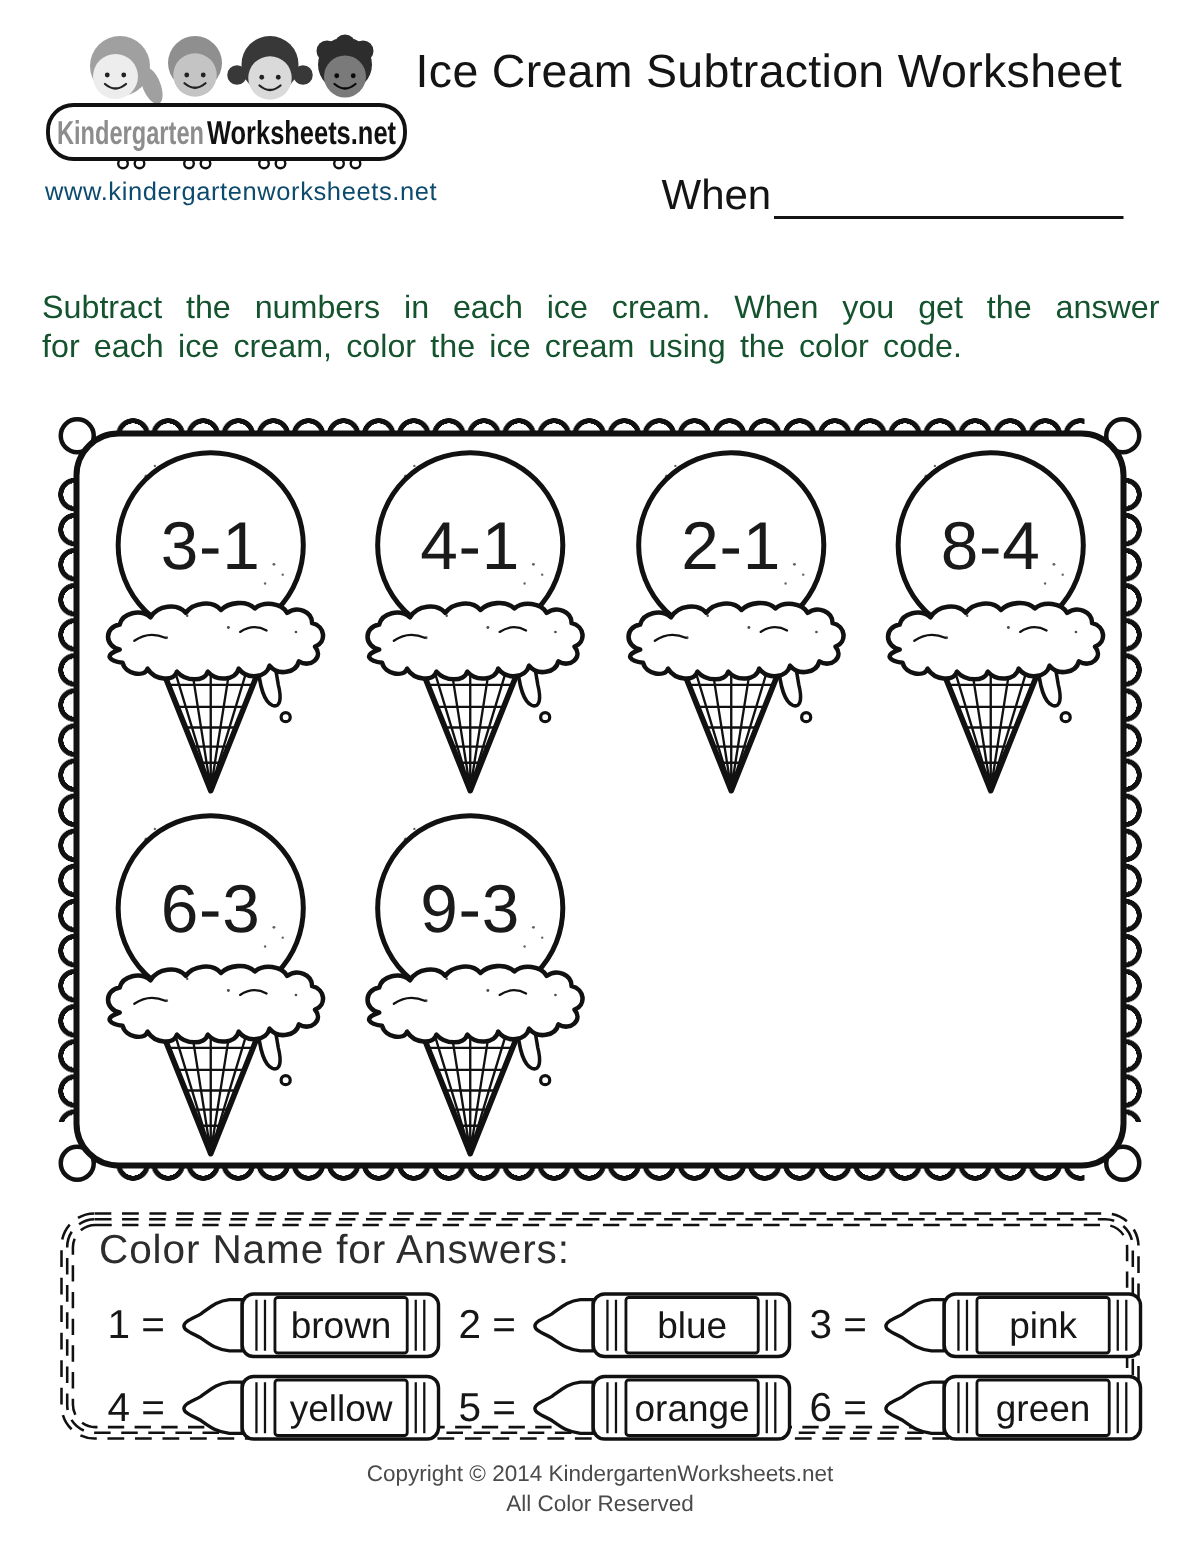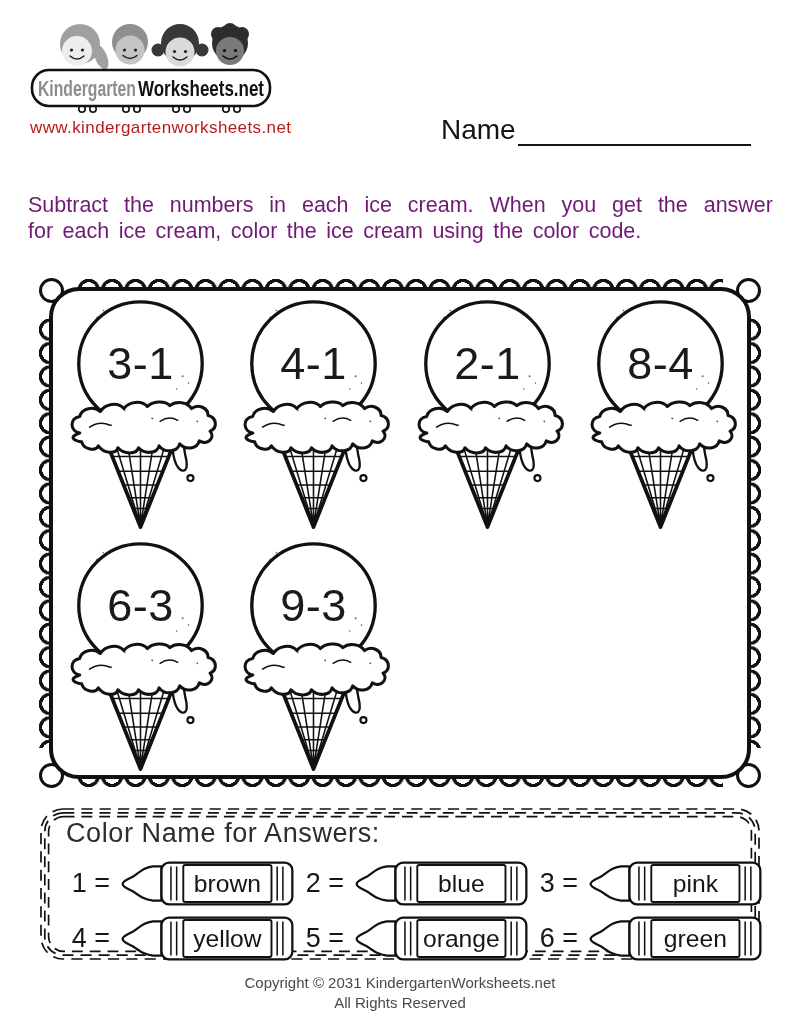--- a/index.html
+++ b/index.html
@@ -2,30 +2,30 @@
 <html><head>
 <meta charset="utf-8">
 <style>
   html,body{margin:0;padding:0;background:#ffffff;}
   .page{
     position:relative;width:800px;height:1035px;background:#ffffff;overflow:hidden;
     font-family:"Liberation Sans",sans-serif;color:#111;
   }
   
   .logo-svg{position:absolute;left:30px;top:20px;}
-  .site-url{position:absolute;left:30px;top:118px;font-size:17px;letter-spacing:.4px;color:#b91c1c;}
+  .site-url{position:absolute;left:30px;top:118px;font-size:17px;letter-spacing:.4px;color:#0c4a6e;}
   .page-title{
     position:absolute;left:250px;top:30px;width:525px;text-align:center;white-space:nowrap;
     font-size:31px;color:#141414;letter-spacing:.2px;
   }
   .name-row{position:absolute;left:441px;top:114px;display:flex;align-items:flex-end;}
   .name-label{font-size:28px;color:#141414;}
   .name-line{display:inline-block;width:233px;border-bottom:2.5px solid #141414;height:30px;margin-left:2px;}
   
-  .instructions{position:absolute;left:28px;top:192px;width:745px;font-size:21.5px;line-height:1.22;color:#701a75;}
+  .instructions{position:absolute;left:28px;top:192px;width:745px;font-size:21.5px;line-height:1.22;color:#14532d;}
   .instructions .l1{text-align:justify;text-align-last:justify;}
   .instructions .l2{word-spacing:3.5px;}
   
   .frame{position:absolute;left:33px;top:274px;width:734px;height:518px;}
   .frame-inner{
     position:absolute;left:16px;top:13px;right:16px;bottom:13px;z-index:1;
     background:#fff;border:4px solid #111;border-radius:30px;
   }
   .sc{position:absolute;z-index:0;}
   .sc-top{left:44px;right:44px;top:2px;height:14px;
@@ -166,23 +166,24 @@
         <circle cx="157" cy="89" r="3.2"></circle>
       <circle cx="196" cy="89" r="3.2"></circle>
         <circle cx="207" cy="89" r="3.2"></circle>
     </g>
     <rect x="2" y="50" width="238" height="36" rx="17" fill="#fff" stroke="#111" stroke-width="2.6"></rect>
     <text x="8" y="76" font-size="22" font-weight="bold" fill="#8d8d8d" textLength="98" lengthAdjust="spacingAndGlyphs">Kindergarten</text>
     <text x="108" y="76" font-size="22" font-weight="bold" fill="#111" textLength="126" lengthAdjust="spacingAndGlyphs">Worksheets.net</text>
   </svg>
   <div class="site-url">www.kindergartenworksheets.net</div>
 
+  <div class="page-title">Ice Cream Subtraction Worksheet</div>
 
   <div class="name-row">
-    <span class="name-label">Name</span>
+    <span class="name-label">When</span>
     <span class="name-line"></span>
   </div>
 
   <div class="instructions">
     <div class="l1">Subtract the numbers in each ice cream. When you get the answer</div>
     <div class="l2">for each ice cream, color the ice cream using the color code.</div>
   </div>
 
   <div class="frame">
     <div class="sc sc-top"></div>
@@ -282,17 +283,17 @@
         <span class="crayon-num">6 =</span>
         <svg viewBox="0 0 190 58">
           <use href="#crayon" width="190" height="58"></use>
           <text class="crayon-word" x="116.5" y="38" text-anchor="middle">green</text>
         </svg>
       </div>
     </div>
   </div>
 
   <div class="footer">
-    <div>Copyright © 2031 KindergartenWorksheets.net</div>
-    <div>All Rights Reserved</div>
+    <div>Copyright © 2014 KindergartenWorksheets.net</div>
+    <div>All Color Reserved</div>
   </div>
 
 </div>
 
 </body></html>

